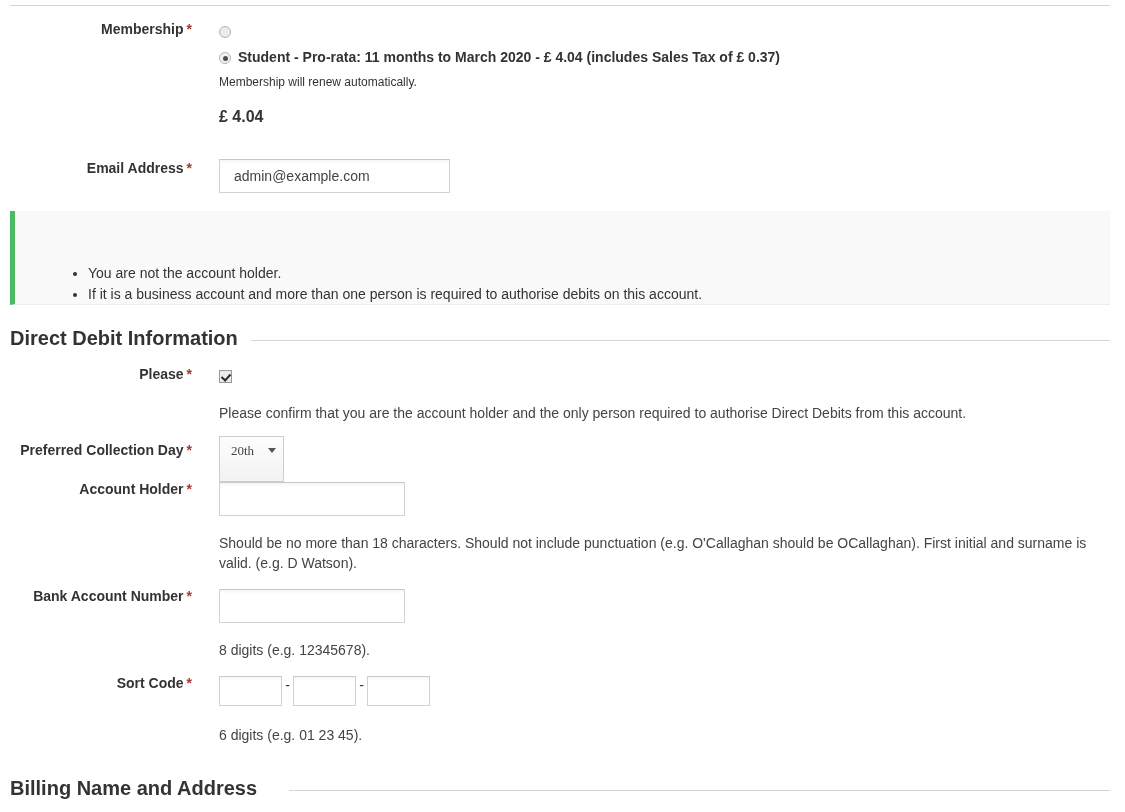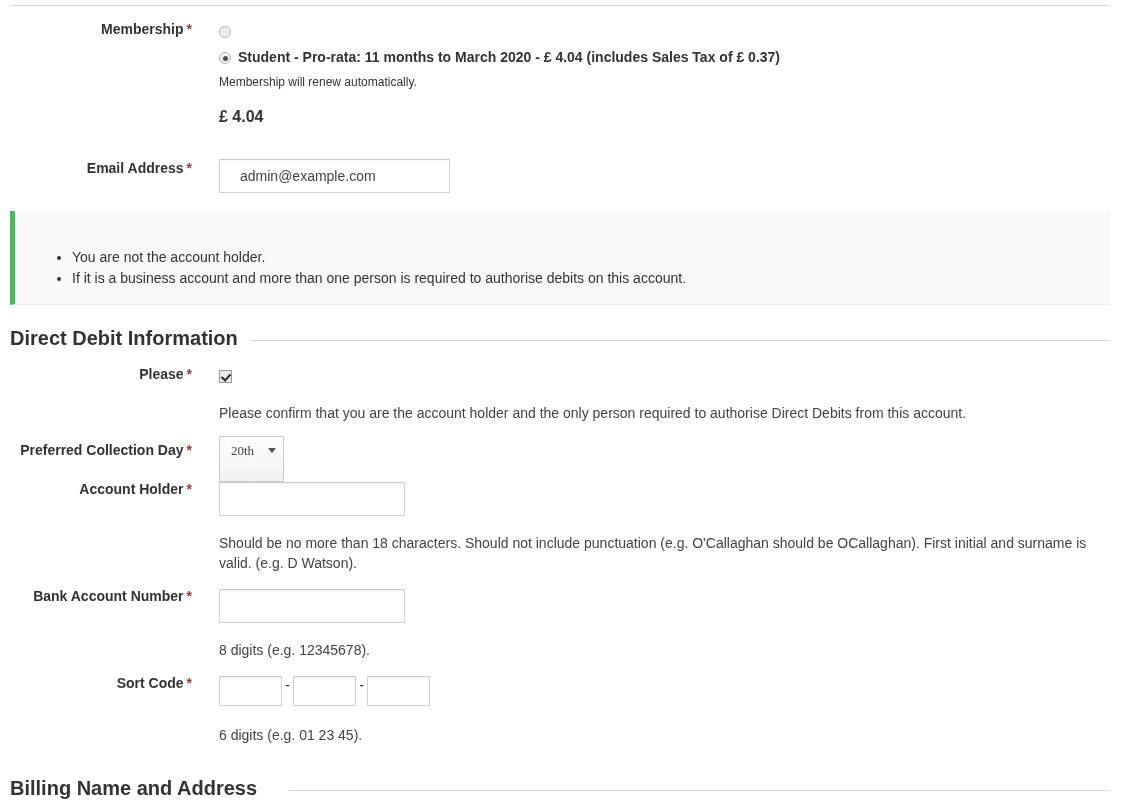--- a/index.html
+++ b/index.html
@@ -118,21 +118,21 @@
   
   .txt {
     box-sizing: border-box;
     border: 1px solid #d2d2d2;
     border-top-color: #c8c8c8;
     background: #ffffff;
     background-image: linear-gradient(to bottom, #f5f5f5 0px, #ffffff 4px);
     font-family: "Liberation Sans", sans-serif;
     font-size: 14px;
     color: #444444;
-    padding: 0 20px;
+    padding: 0 14px;
     outline: none;
     border-radius: 0;
   }
   .txt.email {
     width: 231px;
     height: 34px;
   }
   .txt.wide {
     width: 186px;
     height: 34px;
@@ -184,21 +184,21 @@
     line-height: 13px;
     text-align: center;
     vertical-align: -2px;
     margin-right: 6px;
     font-family: "Liberation Serif", serif;
   }
   .alert-list {
     position: absolute;
     left: 22px;
     top: 36px;
-    margin: 0;
+    margin: 16px;
     padding-left: 35px;
     list-style: disc;
   }
   .alert-list li {
     font-size: 14px;
     color: #333333;
     line-height: 21px;
   }
 
   

